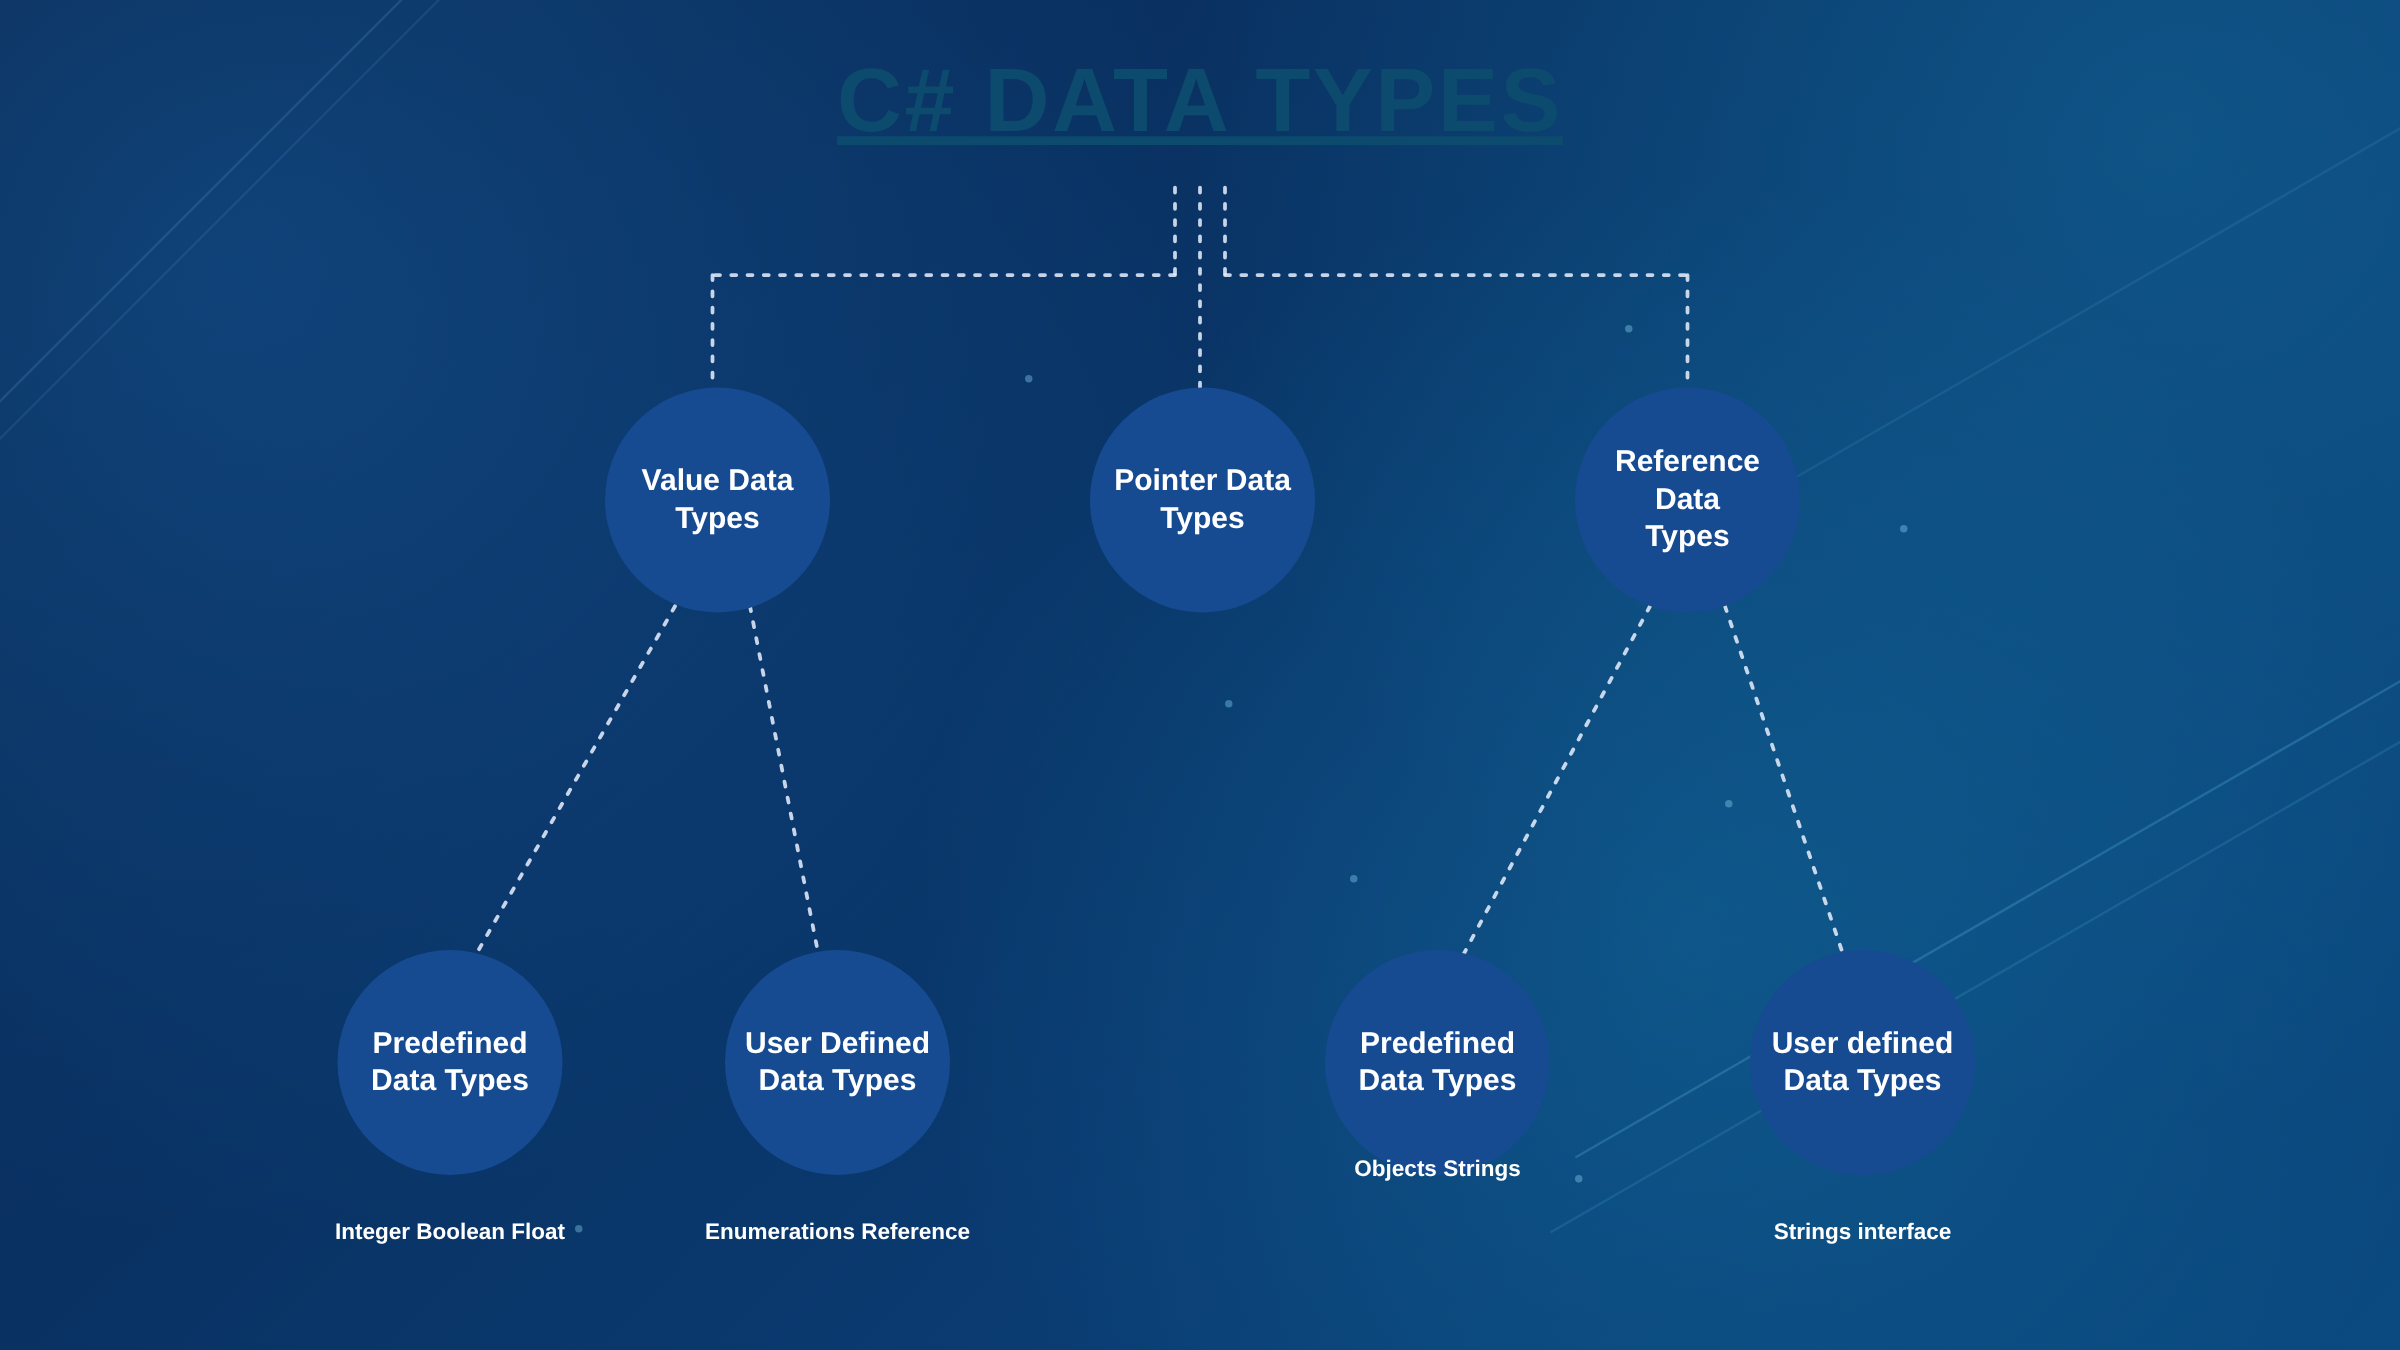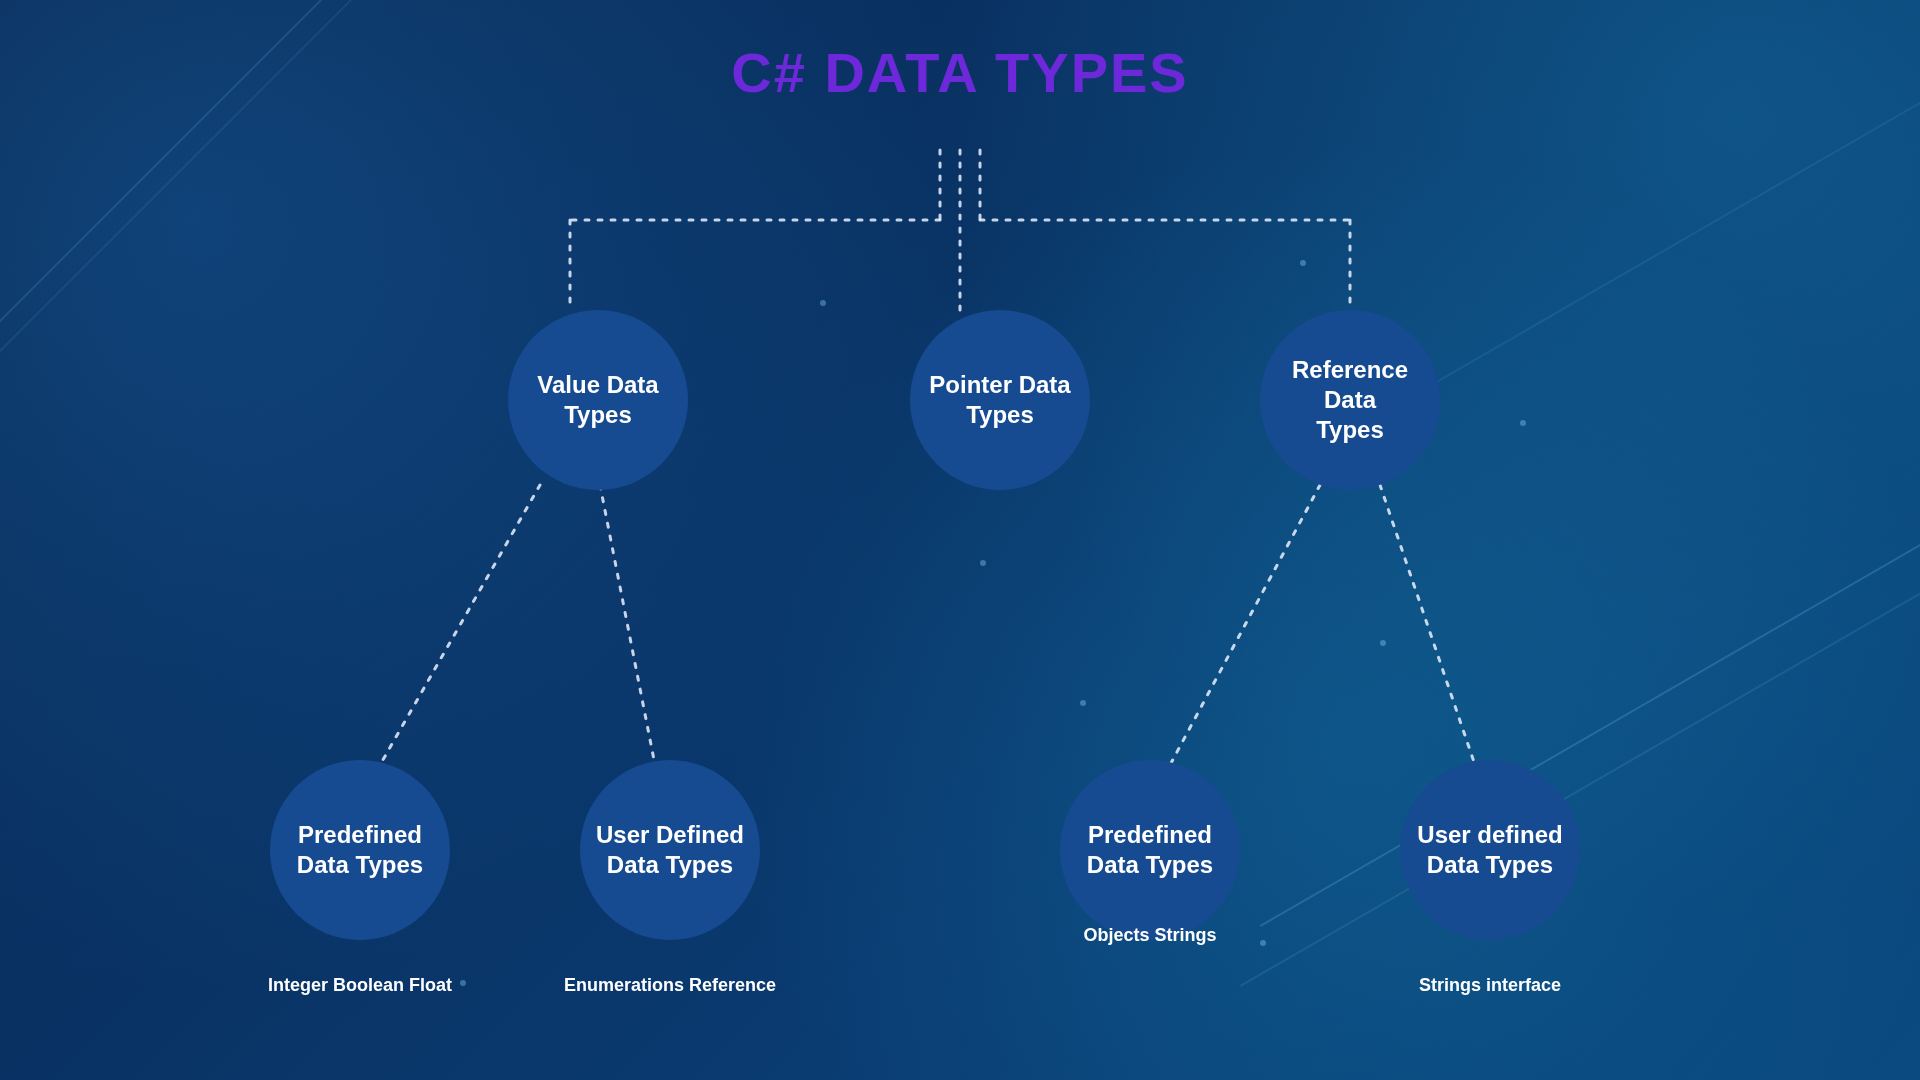--- a/index.html
+++ b/index.html
@@ -20,24 +20,25 @@
   .dl2 { width: 700px; height: 2px; top: 180px; left: -180px; transform: rotate(-45deg); background: rgba(120,200,255,0.1);}
   .dl3 { width: 900px; height: 2px; top: 700px; left: 1200px; transform: rotate(-30deg); background: rgba(120,220,255,0.2);}
   .dl4 { width: 900px; height: 2px; top: 760px; left: 1180px; transform: rotate(-30deg); background: rgba(120,220,255,0.12);}
   .dl5 { width: 900px; height: 2px; top: 200px; left: 1300px; transform: rotate(-30deg); background: rgba(120,220,255,0.1);}
 
   .title {
     position: absolute;
     top: 40px;
     left: 0; right: 0;
     text-align: center;
-    font-size: 56px;
+    font-size: 72px;
     font-weight: 800;
     letter-spacing: 2px;
-    color: #6d28d9;
+    color: #0c4a6e;
+    text-decoration: underline;
   }
 
   .node {
     position: absolute;
     width: 180px;
     height: 180px;
     border-radius: 50%;
     background: #164b92;
     display: flex;
     align-items: center;
@@ -115,25 +116,25 @@
   <line x1="980" y1="220" x2="1350" y2="220"></line>
   <line x1="1350" y1="220" x2="1350" y2="310"></line>
 
   <line x1="540" y1="485" x2="380" y2="765"></line>
   <line x1="600" y1="485" x2="655" y2="765"></line>
 
   <line x1="1320" y1="485" x2="1170" y2="765"></line>
   <line x1="1380" y1="485" x2="1475" y2="765"></line>
 </svg>
 
-<div class="node" style="left:508px;top:310px">
+<div class="node" style="left:484px;top:310px">
   <span>Value Data
 Types</span>
 </div>
-<div class="node" style="left:910px;top:310px">
+<div class="node" style="left:872px;top:310px">
   <span>Pointer Data
 Types</span>
 </div>
 <div class="node" style="left:1260px;top:310px">
   <span>Reference Data
 Types</span>
 </div>
 
 <div class="node" style="left:270px;top:760px">
   <span>Predefined

